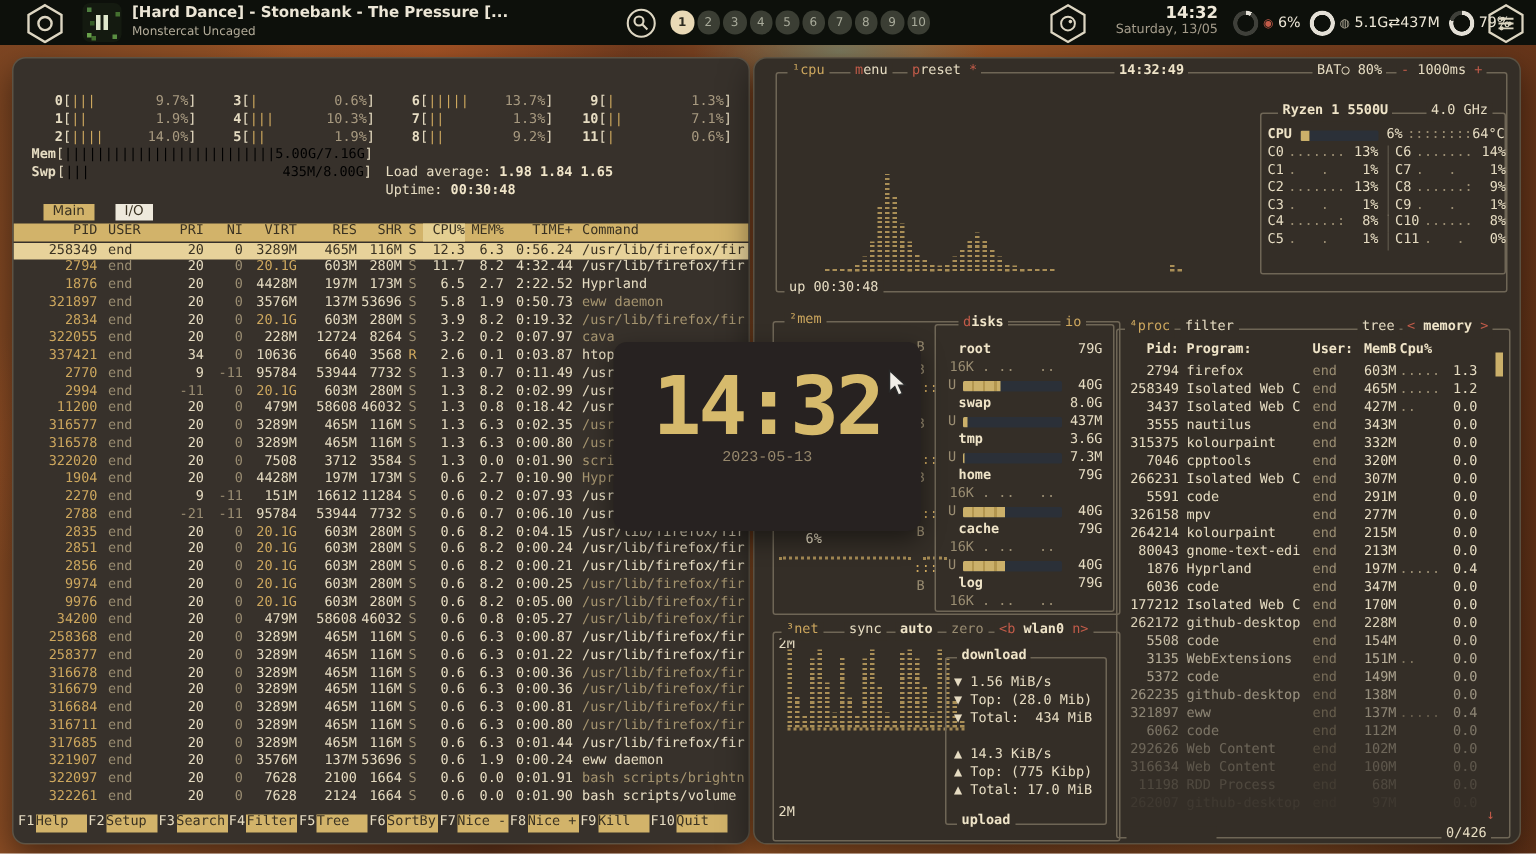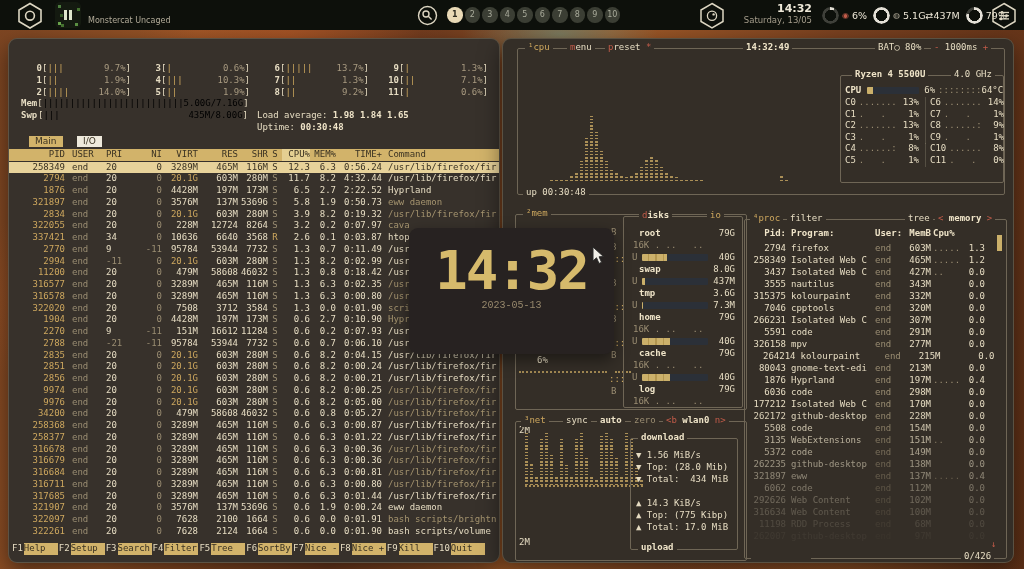--- a/index.html
+++ b/index.html
@@ -50,21 +50,21 @@
   .bigmeter .mn{width:17px;color:#e6dcc2;font-weight:bold}
   .infoline{position:absolute;left:248px}
   .tab{position:absolute;height:11px;font-size:9px;line-height:11px;padding:0 6px;color:#3a3222}
   .tab.on{background:#d2b36a}.tab.off{background:#eee9dc}
   .hheader{top:110px;height:12px;background:#d2b36a}
   .hheader span{color:#3a3222}
   .hheader .sorted{background:#e4cf92;display:inline-block}
   .hrow{height:11.75px}
   .hrow.sel{background:#e7d29a}
   .hrow.sel span{color:#3a3222!important}
-  .c0{width:44px;text-align:right}.c1{width:34px;margin-left:7px}.c2{width:30px;text-align:left}
+  .c0{width:44px;text-align:right}.c1{width:34px;margin-left:7px}.c2{width:30px;text-align:right}
   .c3{width:26px;text-align:right}.c4{width:36px;text-align:right}.c5{width:40px;text-align:right}
   .c6{width:30px;text-align:right}.c7{width:14px;text-align:center}.c8{width:28px;text-align:right}
   .c9{width:26px;text-align:right}.c10{width:46px;text-align:right}.c11{margin-left:6px;flex:1;overflow:hidden}
   #fbar{position:absolute;left:2px;top:504px;display:flex}
   .fk{color:#e6dcc2;padding:0 1px}
   .fl{width:34px;background:#d2b36a;color:#3a3222;overflow:hidden}
   
   .bx{position:absolute;border:1px solid #6f6656;border-radius:2px}
   .lab{position:absolute;background:#342e27;padding:0 3px;z-index:2;white-space:pre}
   .brow{position:absolute;display:flex}
@@ -93,20 +93,21 @@
     <polygon points="13,1.5 24,8 24,19.5 13,26 2,19.5 2,8" fill="none" stroke="#ddd6c2" stroke-width="1.6"></polygon>
     <circle cx="13" cy="13.7" r="4.4" fill="none" stroke="#ddd6c2" stroke-width="1.6"></circle>
   </svg>
   <div class="abs media-art" style="left:55px;top:2px">
     <div class="pxls"></div>
     <div class="pbars">
       <span style="left:9px"></span>
         <span style="left:14px"></span>
     </div>
   </div>
+  <div class="abs tb-title" style="left:88px;top:3px">[Hard Dance] - Stonebank - The Pressure [...</div>
   <div class="abs tb-sub" style="left:88px;top:16px">Monstercat Uncaged</div>
 
   <svg class="abs" style="left:417px;top:5px" width="21" height="21">
     <circle cx="10.5" cy="10.5" r="9" fill="none" stroke="#ddd6c2" stroke-width="1.4"></circle>
     <circle cx="9" cy="9" r="3" fill="none" stroke="#ddd6c2" stroke-width="1.4"></circle>
     <line x1="11.3" y1="11.3" x2="14.6" y2="14.6" stroke="#ddd6c2" stroke-width="1.4"></line>
   </svg>
   <div id="ws">
       <div class="ws on">1</div>
       <div class="ws">2</div>
@@ -282,21 +283,21 @@
       <div style="width: 3px; margin-right: 2px; height: 0px;"></div>
       <div style="width: 3px; margin-right: 2px; height: 0px;"></div>
       <div style="width: 3px; margin-right: 2px; height: 0px;"></div>
       <div style="width: 3px; margin-right: 2px; height: 0px;"></div>
       <div style="width: 3px; margin-right: 2px; height: 0px;"></div>
       <div style="width: 3px; margin-right: 2px; height: 0px;"></div>
       <div style="width: 3px; margin-right: 2px; height: 0px;"></div>
     </div>
 
   <div class="bx" style="left:337px;top:36px;width:162px;height:106px"></div>
-  <div class="m lab hib" style="left:349px;top:30px">Ryzen 4 5500U</div>
+  <div class="m lab hib" style="left:349px;top:30px">Ryzen 1 5500U</div>
   <div class="m lab w" style="left:448px;top:30px">4.0 GHz</div>
   <div class="m brow" style="left:342px;top:46px;width:152px;align-items:center">
     <span class="hib">CPU</span>
     <span style="display:inline-block;width:5px;height:5px;background:#cbb06a;margin:0 3px"></span>
     <span class="bar" style="width:52px;flex:none"><i style="width:6px"></i></span>
     <span class="w" style="margin-left:5px">6%</span>
     <span class="d" style="margin-left:3px">::::::::</span>
     <span class="w" style="margin-left:auto">64°C</span>
   </div>
   <div id="coresL">
@@ -411,24 +412,24 @@
   <div id="procrows">
       <div class="m prow" style="top: 204px; opacity: 1;"><span class="p0 w">2794</span><span class="p1 w">firefox</span><span class="p2 d">end</span><span class="p3 w">603M</span><span class="p4 d">.........</span><span class="p5 w">1.3</span></div>
       <div class="m prow" style="top: 216px; opacity: 1;"><span class="p0 w">258349</span><span class="p1 w">Isolated Web C</span><span class="p2 d">end</span><span class="p3 w">465M</span><span class="p4 d">.........</span><span class="p5 w">1.2</span></div>
       <div class="m prow" style="top: 228px; opacity: 1;"><span class="p0 w">3437</span><span class="p1 w">Isolated Web C</span><span class="p2 d">end</span><span class="p3 w">427M</span><span class="p4 d">..</span><span class="p5 w">0.0</span></div>
       <div class="m prow" style="top: 240px; opacity: 1;"><span class="p0 w">3555</span><span class="p1 w">nautilus</span><span class="p2 d">end</span><span class="p3 w">343M</span><span class="p4 d"></span><span class="p5 w">0.0</span></div>
       <div class="m prow" style="top: 252px; opacity: 1;"><span class="p0 w">315375</span><span class="p1 w">kolourpaint</span><span class="p2 d">end</span><span class="p3 w">332M</span><span class="p4 d"></span><span class="p5 w">0.0</span></div>
       <div class="m prow" style="top: 264px; opacity: 1;"><span class="p0 w">7046</span><span class="p1 w">cpptools</span><span class="p2 d">end</span><span class="p3 w">320M</span><span class="p4 d"></span><span class="p5 w">0.0</span></div>
       <div class="m prow" style="top: 276px; opacity: 1;"><span class="p0 w">266231</span><span class="p1 w">Isolated Web C</span><span class="p2 d">end</span><span class="p3 w">307M</span><span class="p4 d"></span><span class="p5 w">0.0</span></div>
       <div class="m prow" style="top: 288px; opacity: 1;"><span class="p0 w">5591</span><span class="p1 w">code</span><span class="p2 d">end</span><span class="p3 w">291M</span><span class="p4 d"></span><span class="p5 w">0.0</span></div>
       <div class="m prow" style="top: 300px; opacity: 1;"><span class="p0 w">326158</span><span class="p1 w">mpv</span><span class="p2 d">end</span><span class="p3 w">277M</span><span class="p4 d"></span><span class="p5 w">0.0</span></div>
-      <div class="m prow" style="top: 312px; opacity: 1; justify-content: center;"><span class="p0 w">264214</span><span class="p1 w">kolourpaint</span><span class="p2 d">end</span><span class="p3 w">215M</span><span class="p4 d"></span><span class="p5 w">0.0</span></div>
+      <div class="m prow" style="top: 312px; opacity: 1;"><span class="p0 w">264214</span><span class="p1 w">kolourpaint</span><span class="p2 d">end</span><span class="p3 w">215M</span><span class="p4 d"></span><span class="p5 w">0.0</span></div>
       <div class="m prow" style="top: 324px; opacity: 1;"><span class="p0 w">80043</span><span class="p1 w">gnome-text-edi</span><span class="p2 d">end</span><span class="p3 w">213M</span><span class="p4 d"></span><span class="p5 w">0.0</span></div>
       <div class="m prow" style="top: 336px; opacity: 1;"><span class="p0 w">1876</span><span class="p1 w">Hyprland</span><span class="p2 d">end</span><span class="p3 w">197M</span><span class="p4 d">.........</span><span class="p5 w">0.4</span></div>
-      <div class="m prow" style="top: 348px; opacity: 1;"><span class="p0 w">6036</span><span class="p1 w">code</span><span class="p2 d">end</span><span class="p3 w">298M</span><span class="p4 d"></span><span class="p5 w">0.0</span></div>
+      <div class="m prow" style="top: 348px; opacity: 1;"><span class="p0 w">6036</span><span class="p1 w">code</span><span class="p2 d">end</span><span class="p3 w">347M</span><span class="p4 d"></span><span class="p5 w">0.0</span></div>
       <div class="m prow" style="top: 360px; opacity: 1;"><span class="p0 w">177212</span><span class="p1 w">Isolated Web C</span><span class="p2 d">end</span><span class="p3 w">170M</span><span class="p4 d"></span><span class="p5 w">0.0</span></div>
       <div class="m prow" style="top: 372px; opacity: 0.92;"><span class="p0 w">262172</span><span class="p1 w">github-desktop</span><span class="p2 d">end</span><span class="p3 w">228M</span><span class="p4 d"></span><span class="p5 w">0.0</span></div>
       <div class="m prow" style="top: 384px; opacity: 0.83;"><span class="p0 w">5508</span><span class="p1 w">code</span><span class="p2 d">end</span><span class="p3 w">154M</span><span class="p4 d"></span><span class="p5 w">0.0</span></div>
       <div class="m prow" style="top: 396px; opacity: 0.74;"><span class="p0 w">3135</span><span class="p1 w">WebExtensions</span><span class="p2 d">end</span><span class="p3 w">151M</span><span class="p4 d">..</span><span class="p5 w">0.0</span></div>
       <div class="m prow" style="top: 408px; opacity: 0.66;"><span class="p0 w">5372</span><span class="p1 w">code</span><span class="p2 d">end</span><span class="p3 w">149M</span><span class="p4 d"></span><span class="p5 w">0.0</span></div>
       <div class="m prow" style="top: 420px; opacity: 0.57;"><span class="p0 w">262235</span><span class="p1 w">github-desktop</span><span class="p2 d">end</span><span class="p3 w">138M</span><span class="p4 d"></span><span class="p5 w">0.0</span></div>
       <div class="m prow" style="top: 432px; opacity: 0.49;"><span class="p0 w">321897</span><span class="p1 w">eww</span><span class="p2 d">end</span><span class="p3 w">137M</span><span class="p4 d">.........</span><span class="p5 w">0.4</span></div>
       <div class="m prow" style="top: 444px; opacity: 0.4;"><span class="p0 w">6062</span><span class="p1 w">code</span><span class="p2 d">end</span><span class="p3 w">112M</span><span class="p4 d"></span><span class="p5 w">0.0</span></div>
       <div class="m prow" style="top: 456px; opacity: 0.32;"><span class="p0 w">292626</span><span class="p1 w">Web Content</span><span class="p2 d">end</span><span class="p3 w">102M</span><span class="p4 d"></span><span class="p5 w">0.0</span></div>
       <div class="m prow" style="top: 468px; opacity: 0.23;"><span class="p0 w">316634</span><span class="p1 w">Web Content</span><span class="p2 d">end</span><span class="p3 w">100M</span><span class="p4 d"></span><span class="p5 w">0.0</span></div>

